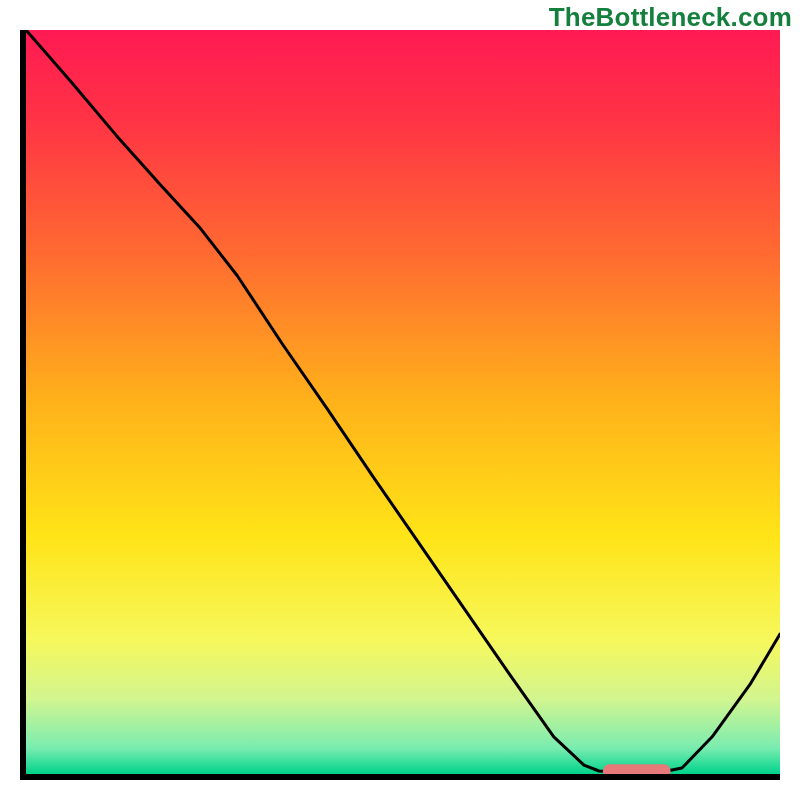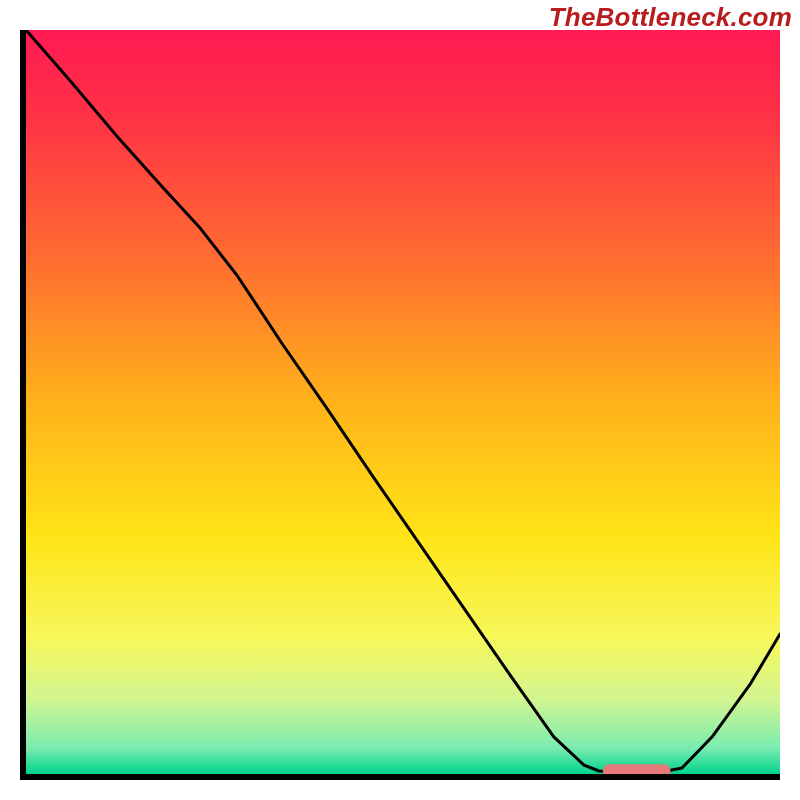--- a/index.html
+++ b/index.html
@@ -15,23 +15,22 @@
     width: 800px;
     height: 800px;
     background: #ffffff;
   }
   .watermark {
     position: absolute;
     top: 2px;
     right: 8px;
     font-size: 26px;
     font-weight: bold;
-    color: #b91c1c;
+    color: #15803d;
     letter-spacing: 0.2px;
-    font-style: italic;
     -webkit-font-smoothing: antialiased;
   }
   .plot-frame {
     position: absolute;
     left: 20px;
     top: 30px;
     width: 760px;
     height: 750px;
   }
   .axis-left, .axis-bottom {

